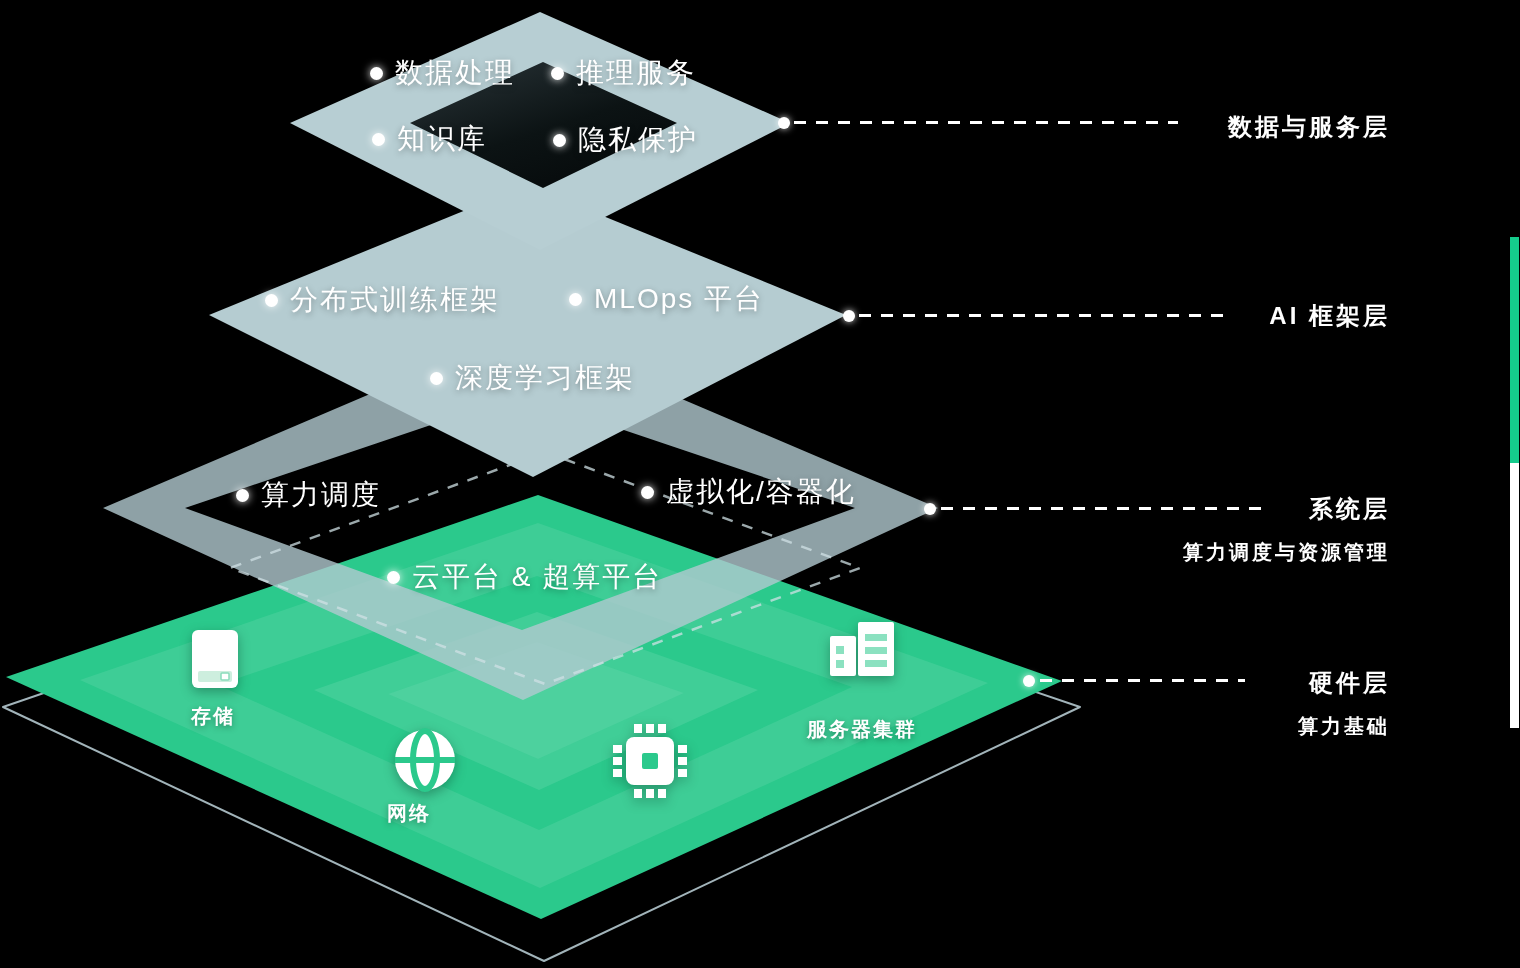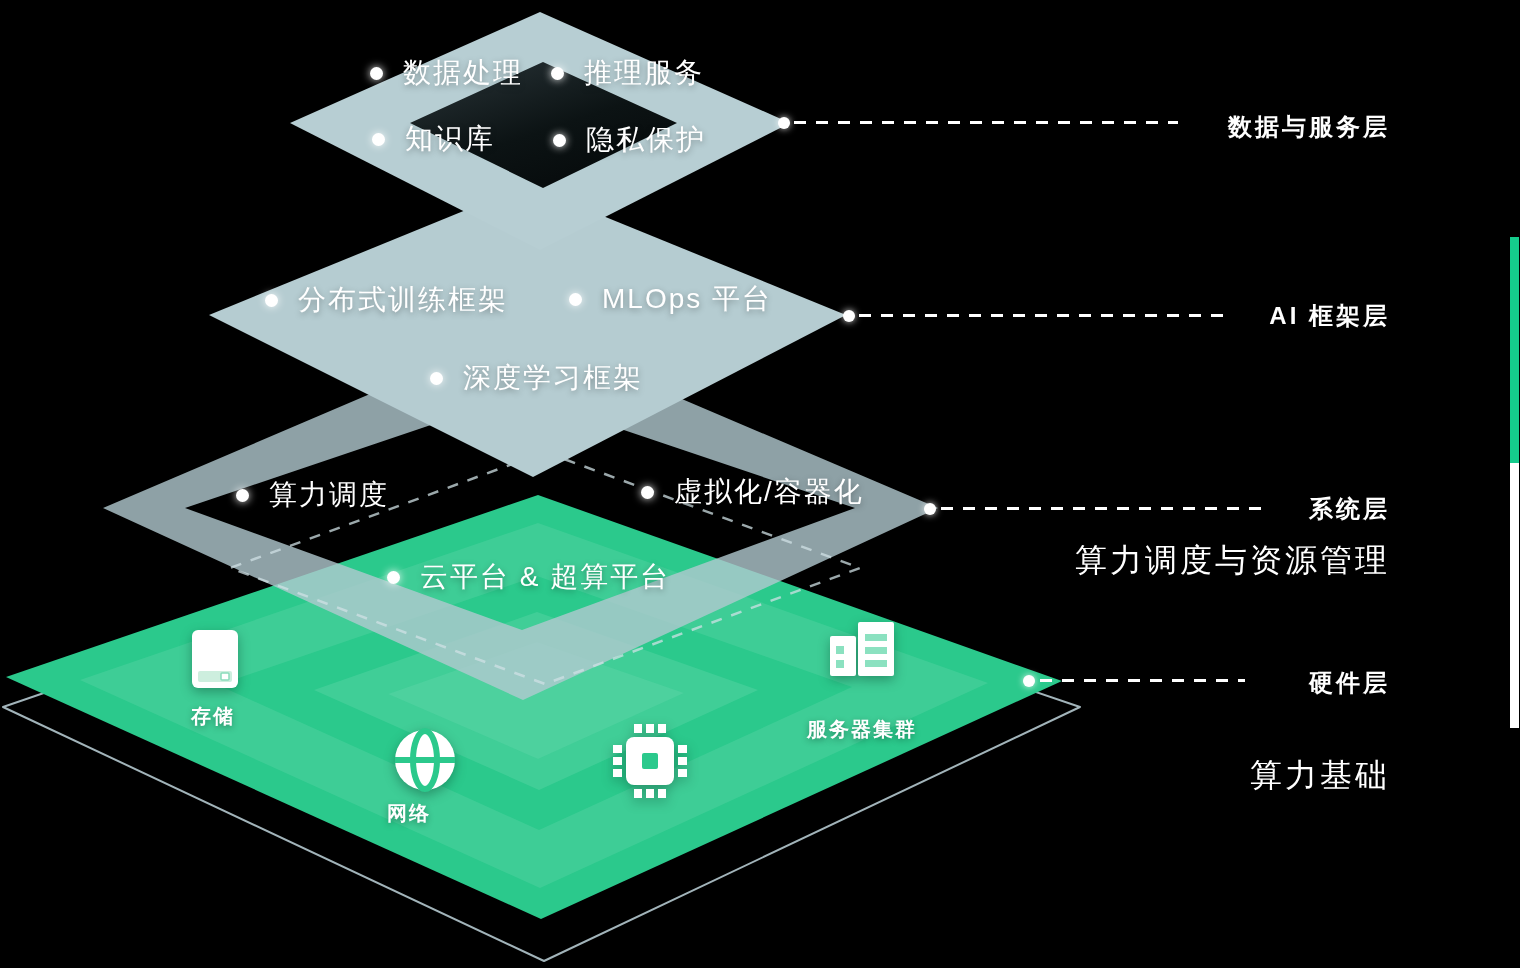--- a/index.html
+++ b/index.html
@@ -2,21 +2,21 @@
 <html><head>
 <meta charset="utf-8">
 <style>
   html,body{margin:0;padding:0;background:#000;}
   #stage{
     position:relative;width:1520px;height:968px;background:#000;overflow:hidden;
     font-family:"Liberation Sans","DejaVu Sans",sans-serif;color:#fff;
   }
   #shapes{position:absolute;left:0;top:0;}
   .item{
-    position:absolute;display:flex;align-items:center;gap:20px;
+    position:absolute;display:flex;align-items:center;gap:12px;
     font-size:28px;font-weight:500;letter-spacing:2px;white-space:nowrap;
     text-shadow:0 2px 6px rgba(0,0,0,.35);
   }
   .bullet{
     width:13px;height:13px;border-radius:50%;background:#fff;flex:none;
     box-shadow:0 0 9px rgba(255,255,255,.95);
   }
   .hw-label{
     position:absolute;transform:translateX(-50%);
     font-size:20px;font-weight:700;letter-spacing:2px;white-space:nowrap;
@@ -29,21 +29,21 @@
   }
   .conn-line{
     position:absolute;height:3px;
     background:repeating-linear-gradient(90deg,#fff 0,#fff 12px,transparent 12px,transparent 22px);
   }
   .side-label{
     position:absolute;right:130px;font-size:24px;font-weight:700;letter-spacing:3px;
     white-space:nowrap;text-shadow:0 2px 5px rgba(0,0,0,.5);
   }
   .side-sub{
-    position:absolute;right:130px;font-size:32px;font-weight:400;letter-spacing:3px;
+    position:absolute;right:130px;font-size:20px;font-weight:700;letter-spacing:3px;
     white-space:nowrap;text-shadow:0 2px 5px rgba(0,0,0,.5);
   }
   .bar{position:absolute;width:9px;}
 </style>
 </head>
 <body>
 
 <div id="stage">
 
   <svg id="shapes" width="1520" height="968" viewBox="0 0 1520 968">
@@ -178,18 +178,18 @@
   <div class="side-label" style="top:300px">AI 框架层</div>
 
   <div class="conn-dot" style="left:924px;top:503px"></div>
   <div class="conn-line" style="left:941px;top:507px;width:321px"></div>
   <div class="side-label" style="top:493px">系统层</div>
   <div class="side-sub" style="top:539px">算力调度与资源管理</div>
 
   <div class="conn-dot" style="left:1023px;top:675px"></div>
   <div class="conn-line" style="left:1040px;top:679px;width:205px"></div>
   <div class="side-label" style="top:667px">硬件层</div>
-  <div class="side-sub" style="top:754px">算力基础</div>
+  <div class="side-sub" style="top:713px">算力基础</div>
 
   <div class="bar" style="left:1510px;top:237px;height:226px;background:#15CB8C"></div>
   <div class="bar" style="left:1510px;top:463px;height:265px;background:#FFFFFF"></div>
 
 </div>
 
 </body></html>

